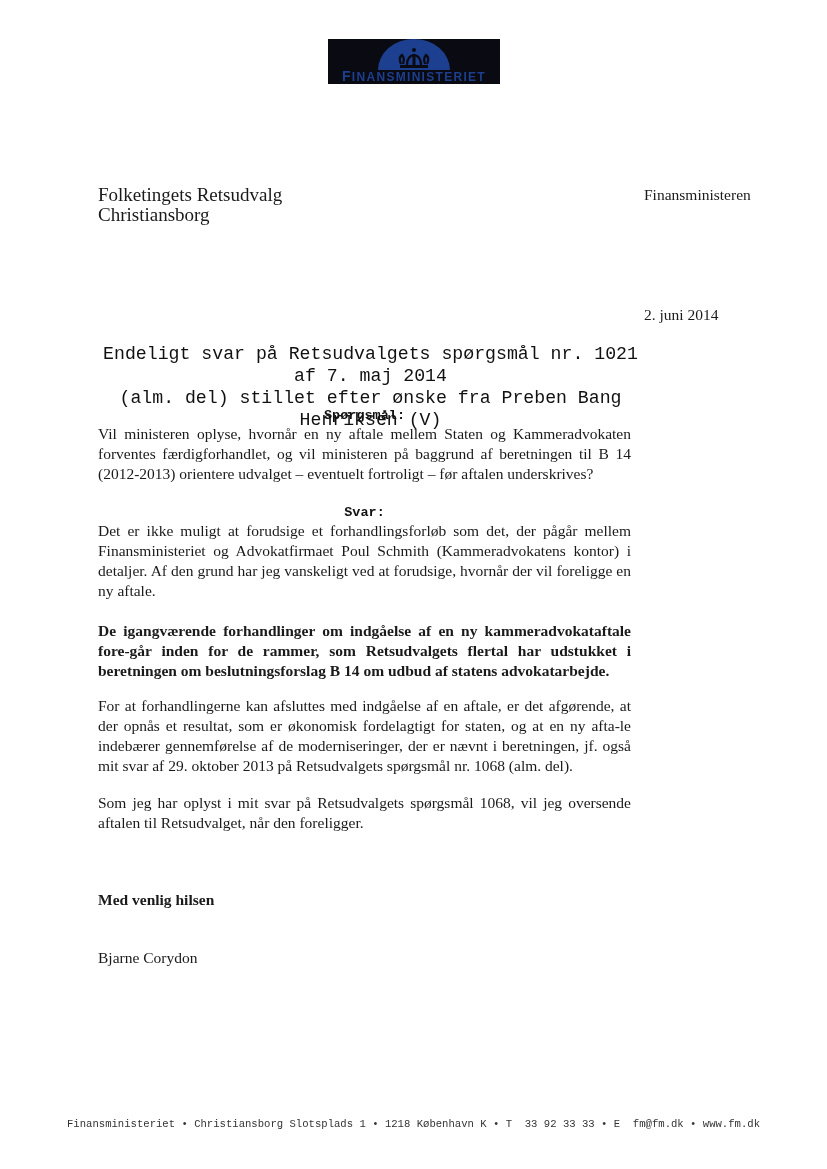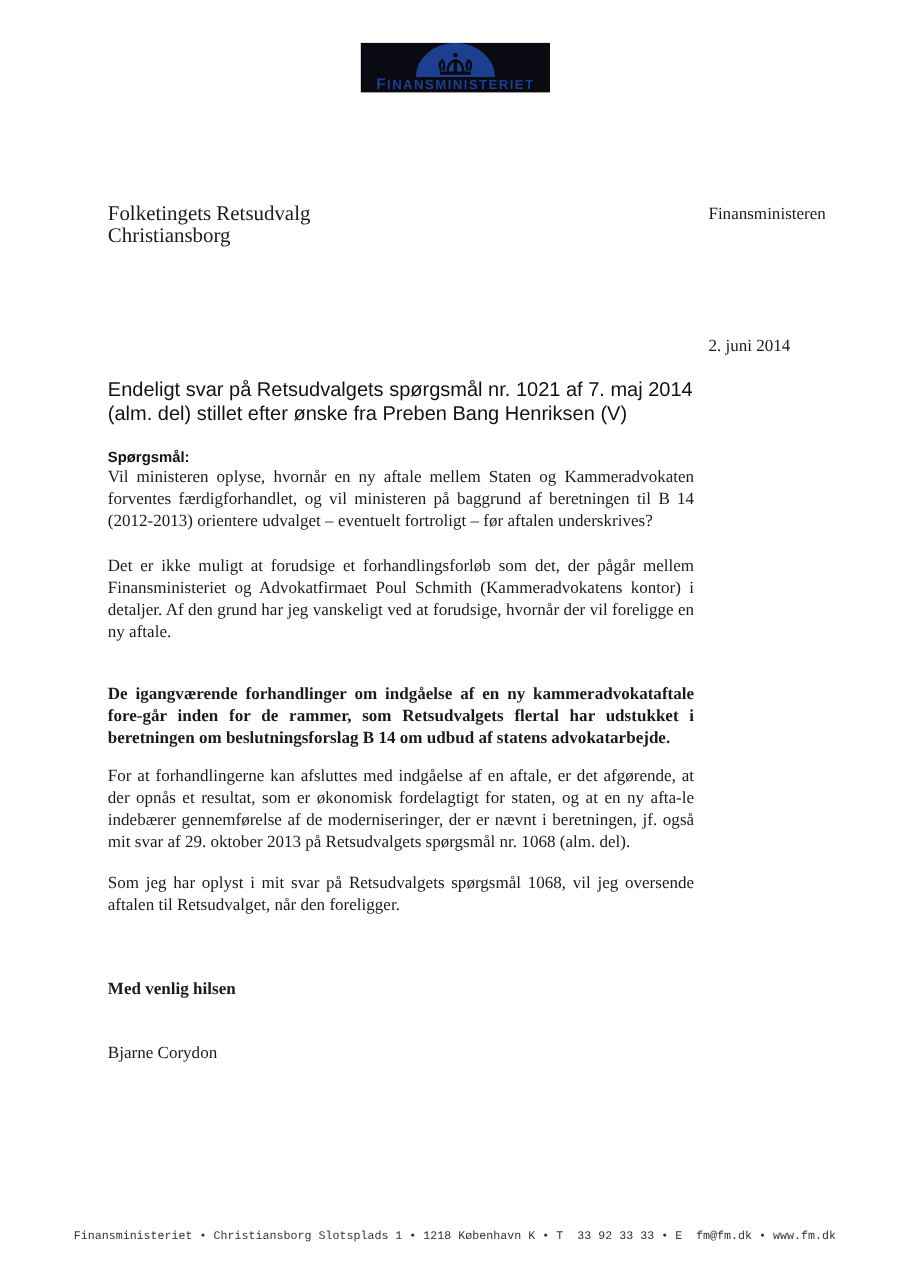--- a/index.html
+++ b/index.html
@@ -1,18 +1,18 @@
 <!DOCTYPE html>
 <html><head>
   <meta charset="utf-8">
   <style>
     html, body { margin: 0; padding: 0; background: #ffffff; }
     body { width: 827px; height: 1169px; position: relative; overflow: hidden; color: #1a1a1a; }
     .serif { font-family: "Liberation Serif", "DejaVu Serif", serif; }
-    .sans { font-family: Liberation Sans, sans-serif; }
+    .sans { font-family: Liberation Mono, monospace; text-align: center; }
     .mono { font-family: "Liberation Mono", "DejaVu Sans Mono", monospace; }
 
     .logo { position: absolute; left: 328px; top: 39px; width: 172px; height: 45px; background: #0a0a12; overflow: hidden; }
     .logo svg { position: absolute; left: 0; top: 0; }
     .logo-text { position: absolute; left: 0; right: 0; bottom: 0px; text-align: center; color: #1c3f8f;
       font-family: "Liberation Sans", "DejaVu Sans", sans-serif; font-weight: bold; font-size: 12px; letter-spacing: 1.3px; line-height: 14px; }
     .logo-text .big { font-size: 14px; }
 
     .recipient { position: absolute; left: 98px; top: 185px; font-size: 19px; line-height: 20px; }
     .sender { position: absolute; left: 644px; top: 185px; font-size: 15.5px; line-height: 20px; }
@@ -57,20 +57,21 @@
   <div>Endeligt svar på Retsudvalgets spørgsmål nr. 1021 af 7. maj 2014</div>
   <div>(alm. del) stillet efter ønske fra Preben Bang Henriksen (V)</div>
 </div>
 
 <div class="section" style="top: 408px;">
   <div class="label sans">Spørgsmål:</div>
   <p class="para serif">Vil ministeren oplyse, hvornår en ny aftale mellem Staten og Kammeradvokaten forventes færdigforhandlet, og vil ministeren på baggrund af beretningen til B 14 (2012-2013) orientere udvalget – eventuelt fortroligt – før aftalen underskrives?</p>
 </div>
 
 <div class="section" style="top: 505px;">
+  <div class="label sans">Svar:</div>
   <p class="para serif">Det er ikke muligt at forudsige et forhandlingsforløb som det, der pågår mellem Finansministeriet og Advokatfirmaet Poul Schmith (Kammeradvokatens kontor) i detaljer. Af den grund har jeg vanskeligt ved at forudsige, hvornår der vil foreligge en ny aftale.</p>
 </div>
 
 <div class="section" style="top: 621px; font-weight: bold;">
   <p class="para serif">De igangværende forhandlinger om indgåelse af en ny kammeradvokataftale fore-går inden for de rammer, som Retsudvalgets flertal har udstukket i beretningen om beslutningsforslag B 14 om udbud af statens advokatarbejde.</p>
 </div>
 
 <div class="section" style="top: 696px;">
   <p class="para serif">For at forhandlingerne kan afsluttes med indgåelse af en aftale, er det afgørende, at der opnås et resultat, som er økonomisk fordelagtigt for staten, og at en ny afta-le indebærer gennemførelse af de moderniseringer, der er nævnt i beretningen, jf. også mit svar af 29. oktober 2013 på Retsudvalgets spørgsmål nr. 1068 (alm. del).</p>
 </div>

